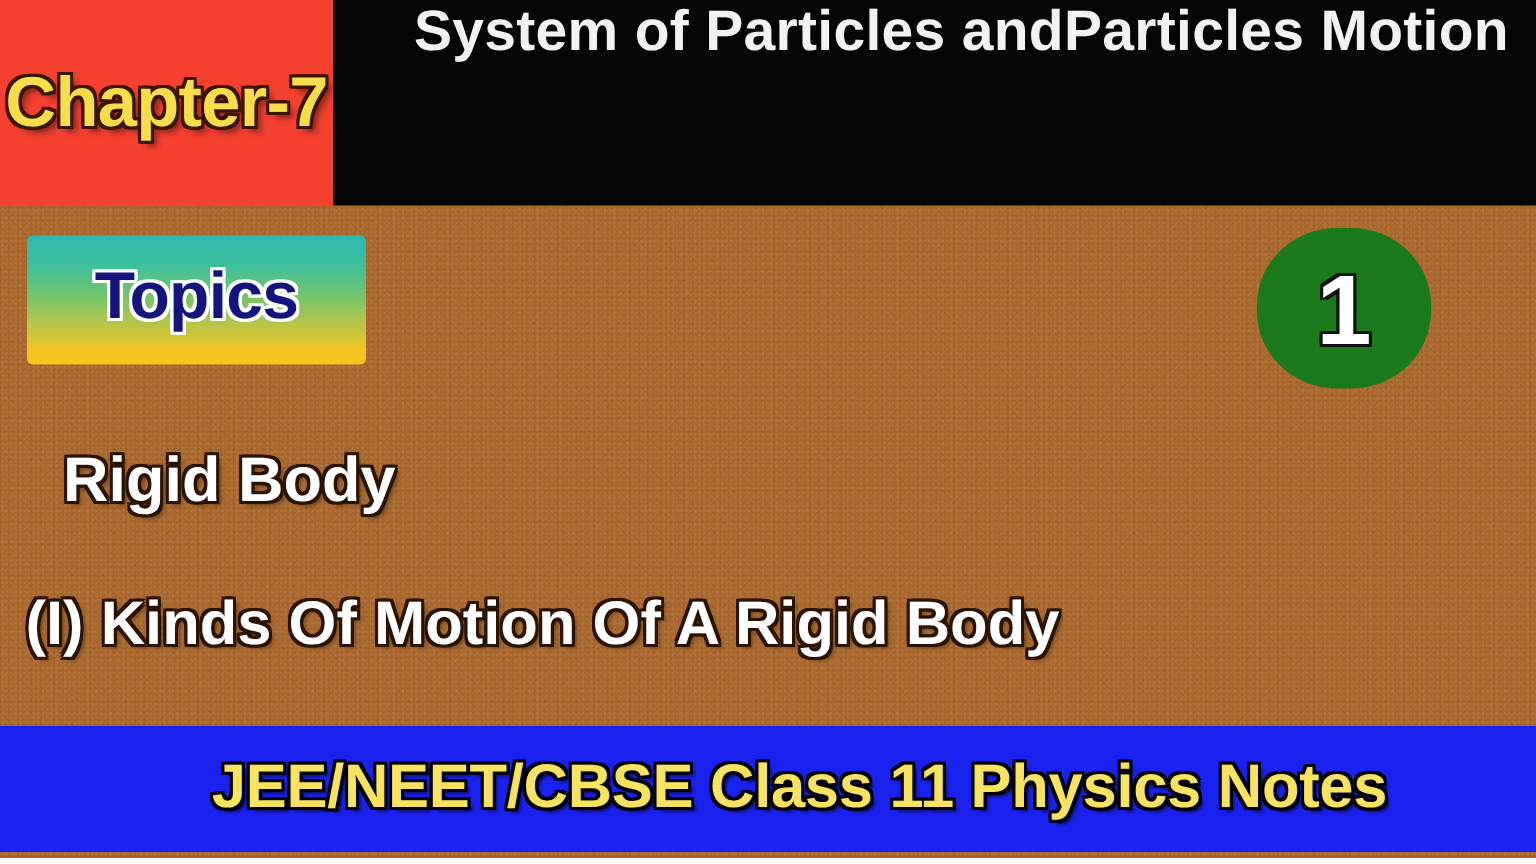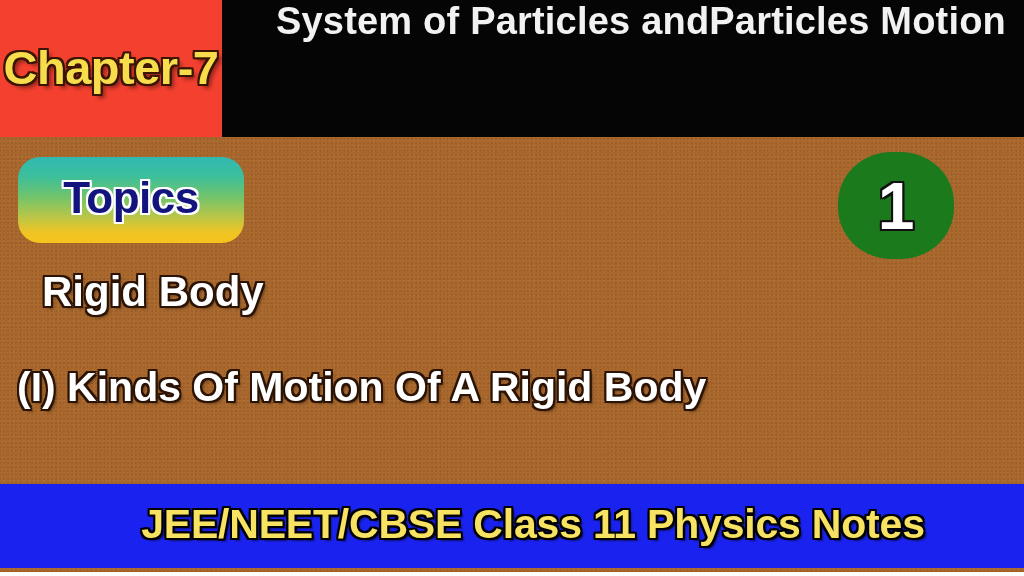--- a/index.html
+++ b/index.html
@@ -90,21 +90,21 @@
     white-space: nowrap;
   }
 
   
   .topics-badge {
     position: absolute;
     left: 18px;
     top: 157px;
     width: 226px;
     height: 86px;
-    border-radius: 22px;
+    border-radius: 4px;
     background: linear-gradient(180deg,
         #31b9b2 0%,
         #3bbf9c 22%,
         #73c46a 47%,
         #bcc647 70%,
         #efc423 88%,
         #f6c41d 100%);
     display: flex;
     align-items: center;
     justify-content: center;
@@ -176,20 +176,21 @@
        0px  2px 0 #2b1405,
        2px  0px 0 #2b1405,
        0px -2px 0 #2b1405,
       -2px  0px 0 #2b1405,
        3px  3px 3px rgba(0,0,0,0.35);
   }
   .topic-line.level-1 {
     font-size: 42px;
     padding-left: 42px;
     margin-bottom: 48px;
+    margin-top: 28px;
   }
   .topic-line.level-2 {
     font-size: 41px;
     padding-left: 17px;
   }
 
   
   .footer-banner {
     position: absolute;
     left: 0;

